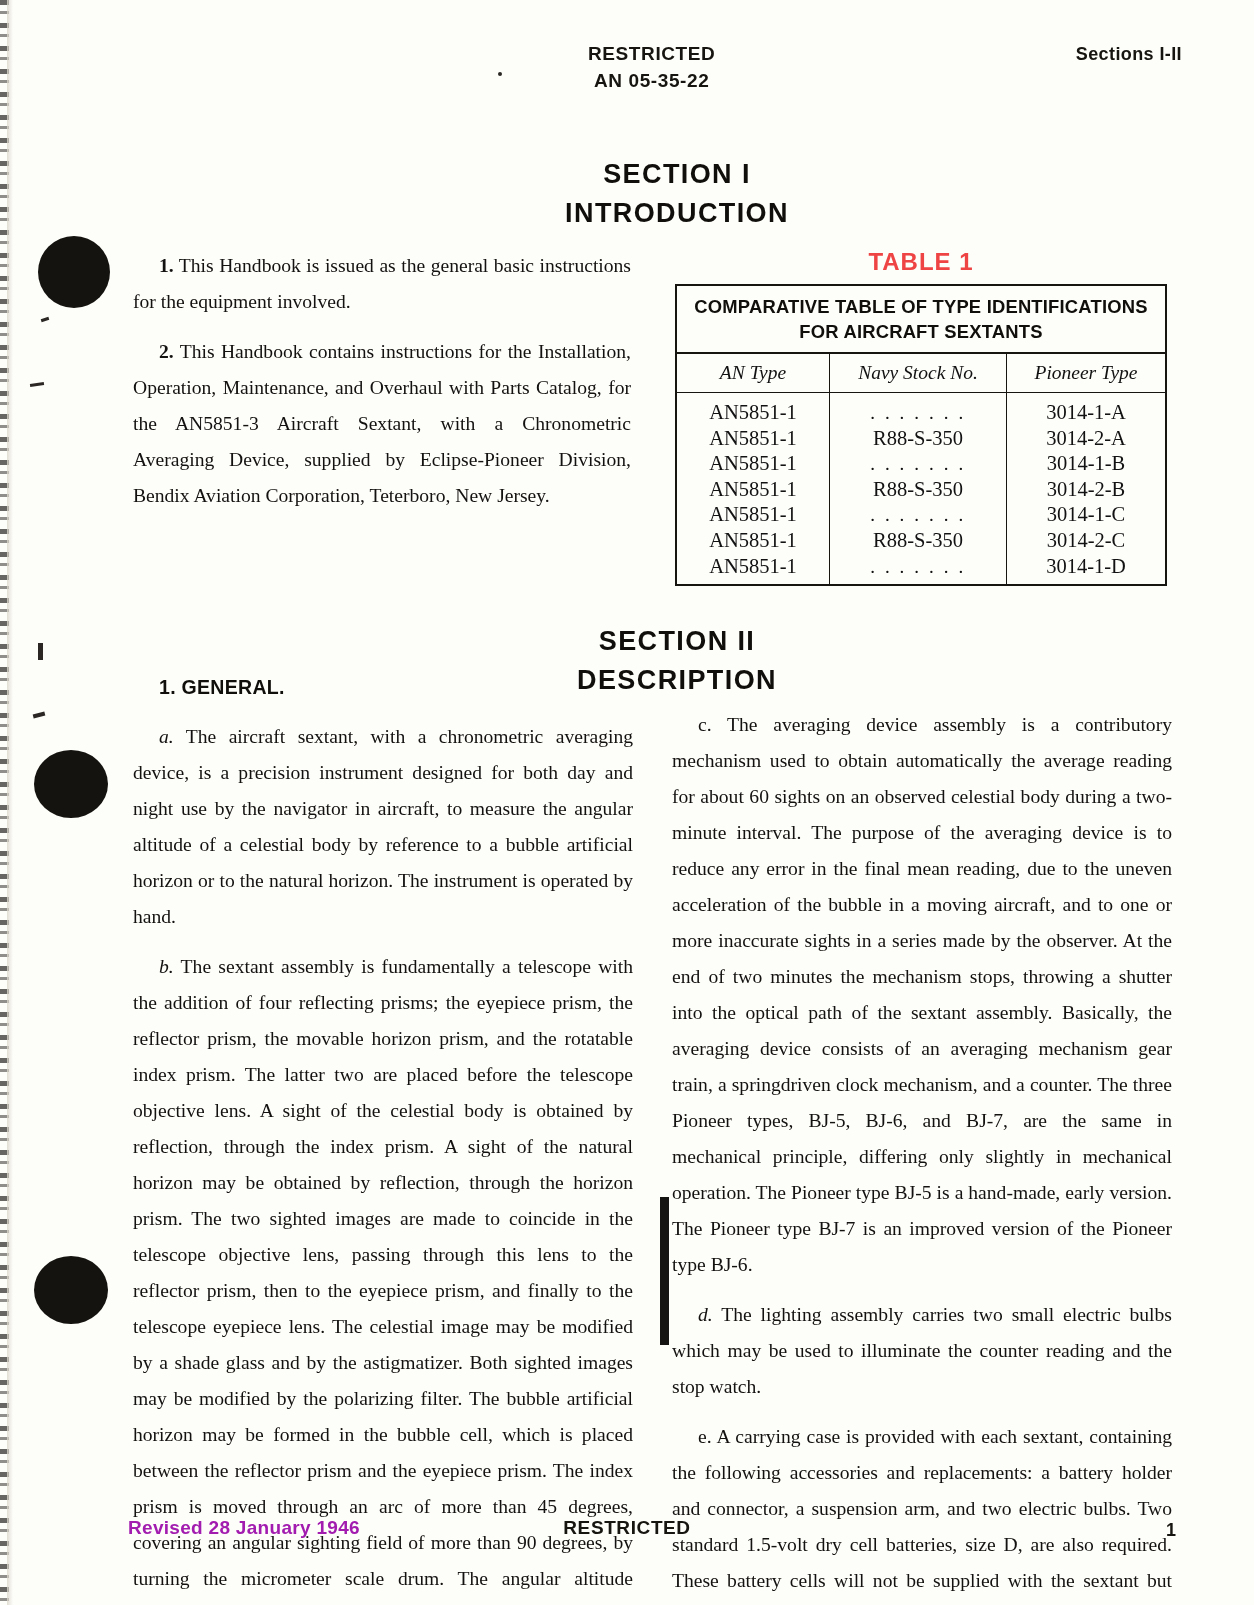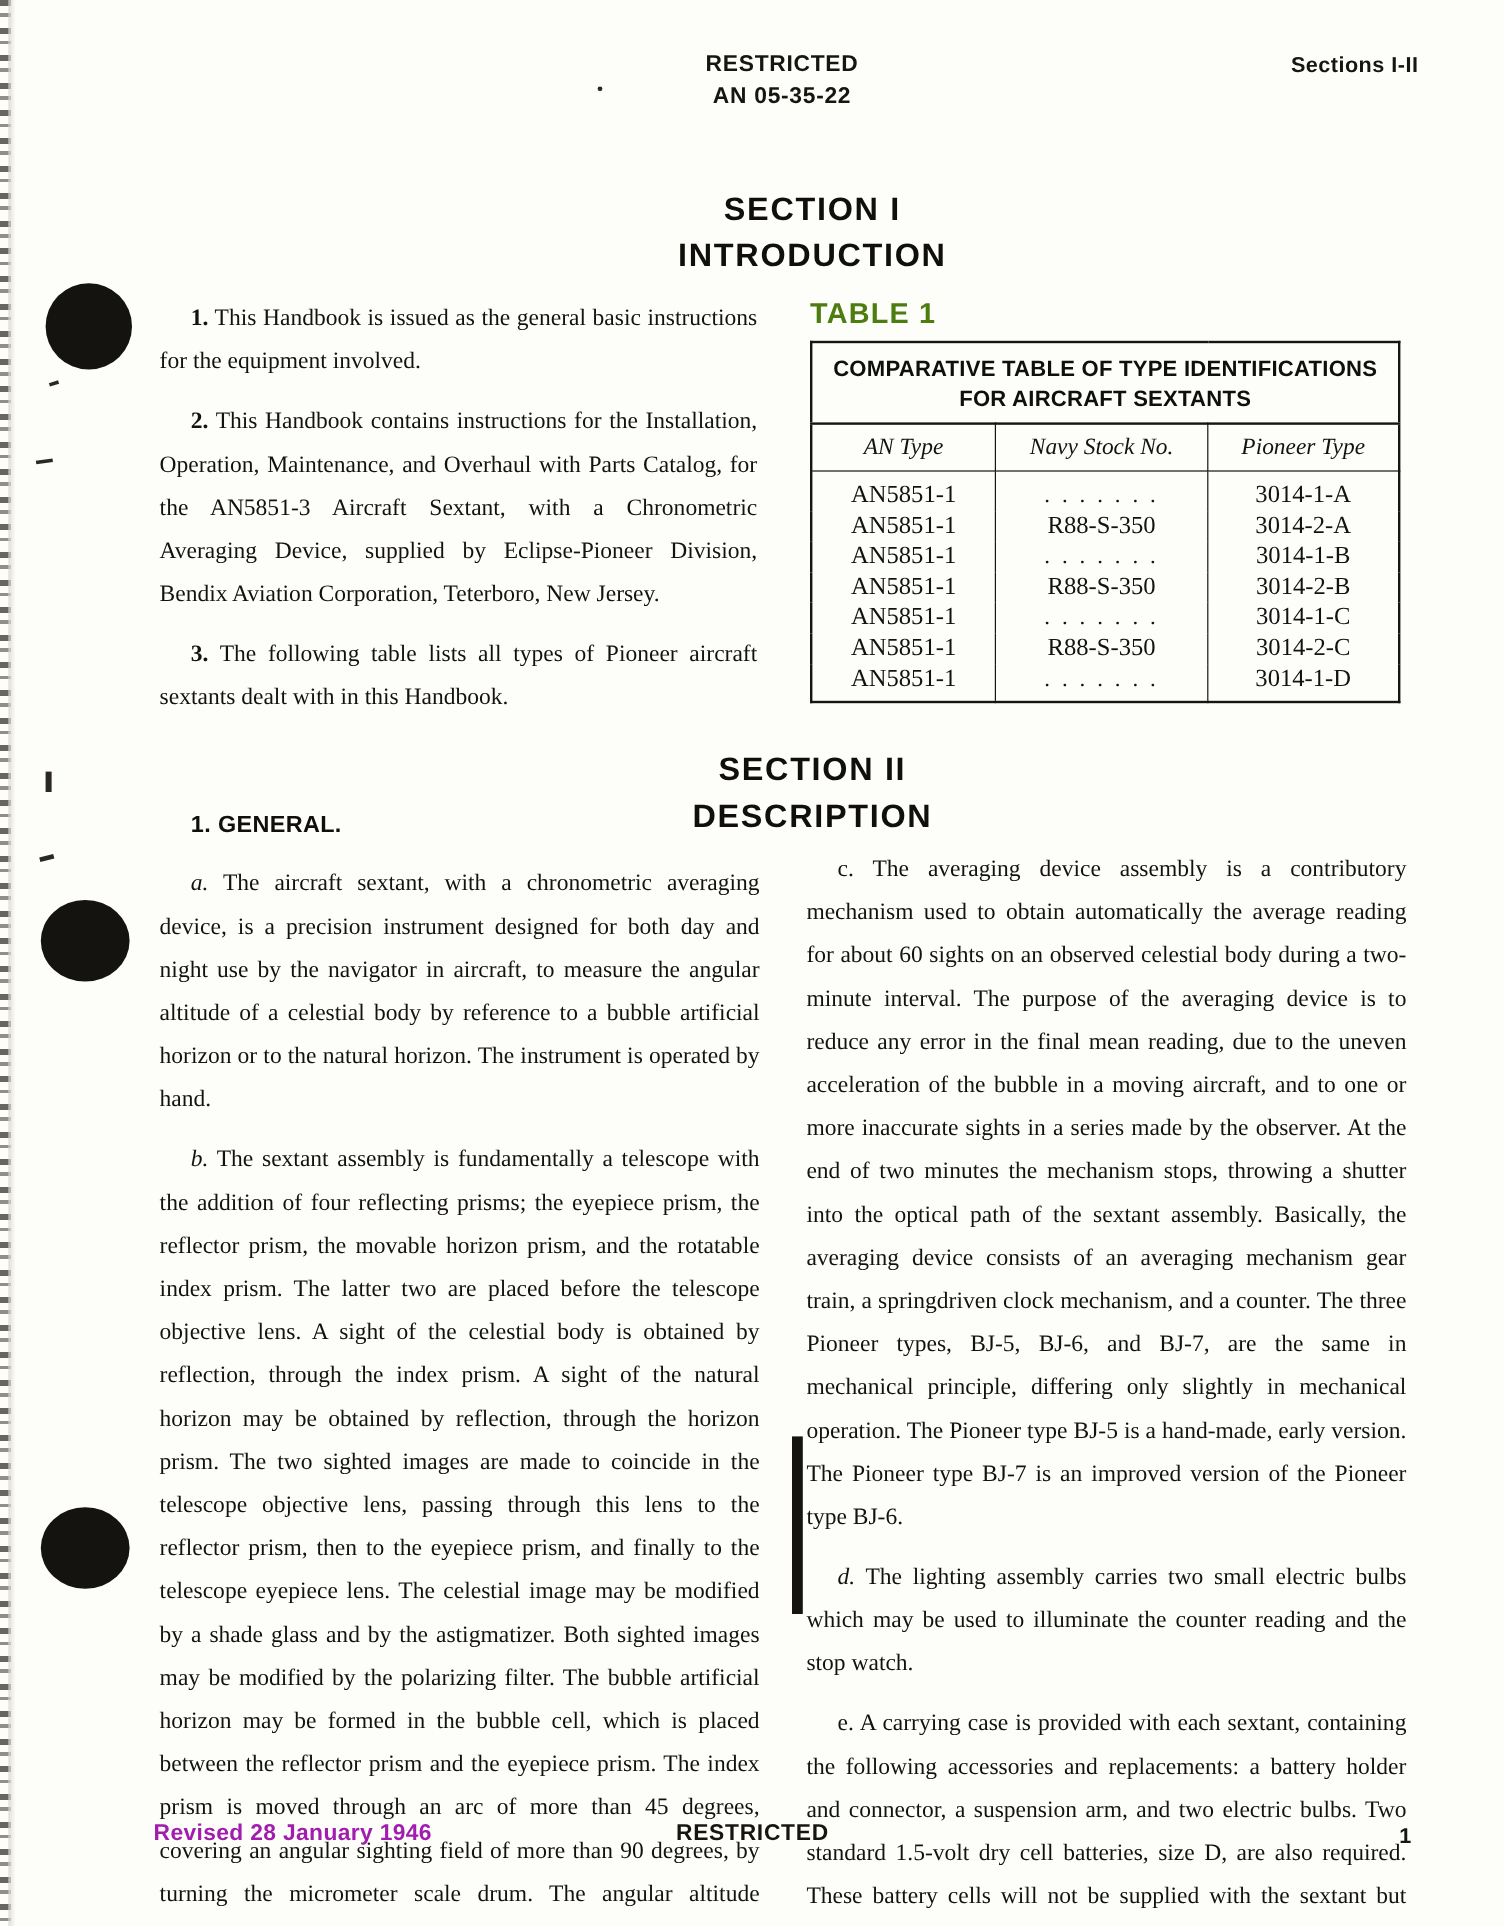--- a/index.html
+++ b/index.html
@@ -122,26 +122,26 @@
   }
 
   
   .table-wrap {
     position: absolute;
     left: 675px;
     top: 248px;
     width: 492px;
   }
   .table-caption {
-    text-align: left;
+    text-align: center;
     font-family: "Liberation Sans", sans-serif;
     font-weight: bold;
     font-size: 24px;
     letter-spacing: 1px;
-    color: #4d7c0f;
+    color: #ef4444;
     margin-bottom: 8px;
   }
   table.t1 {
     border-collapse: collapse;
     width: 492px;
     border: 2px solid #17150f;
     background: transparent;
   }
   table.t1 td, table.t1 th { padding: 0; }
   .t1-title {
@@ -233,21 +233,20 @@
   <div class="runhead-right">Sections I-II</div>
 
   <div class="section-title" style="top:155px;">
     <span class="l1">SECTION I</span>
     <span class="l2">INTRODUCTION</span>
   </div>
 
   <div class="col col-left" style="top:248px; width:498px;">
     <p><b class="num">1.</b><span> This Handbook is issued as the general basic instructions for the equipment involved.</span></p>
     <p><b class="num">2.</b><span> This Handbook contains instructions for the Installation, Operation, Maintenance, and Overhaul with Parts Catalog, for the AN5851-3 Aircraft Sextant, with a Chronometric Averaging Device, supplied by Eclipse-Pioneer Division, Bendix Aviation Corporation, Teterboro, New Jersey.</span></p>
-    <p><b class="num">3.</b><span> The following table lists all types of Pioneer aircraft sextants dealt with in this Handbook.</span></p>
   </div>
 
   <div class="table-wrap">
     <div class="table-caption">TABLE 1</div>
     <table class="t1">
       <tbody>
           <tr>
         <td class="t1-title" colspan="3">
           <span>COMPARATIVE TABLE OF TYPE IDENTIFICATIONS</span><br>
           <span>FOR AIRCRAFT SEXTANTS</span>

